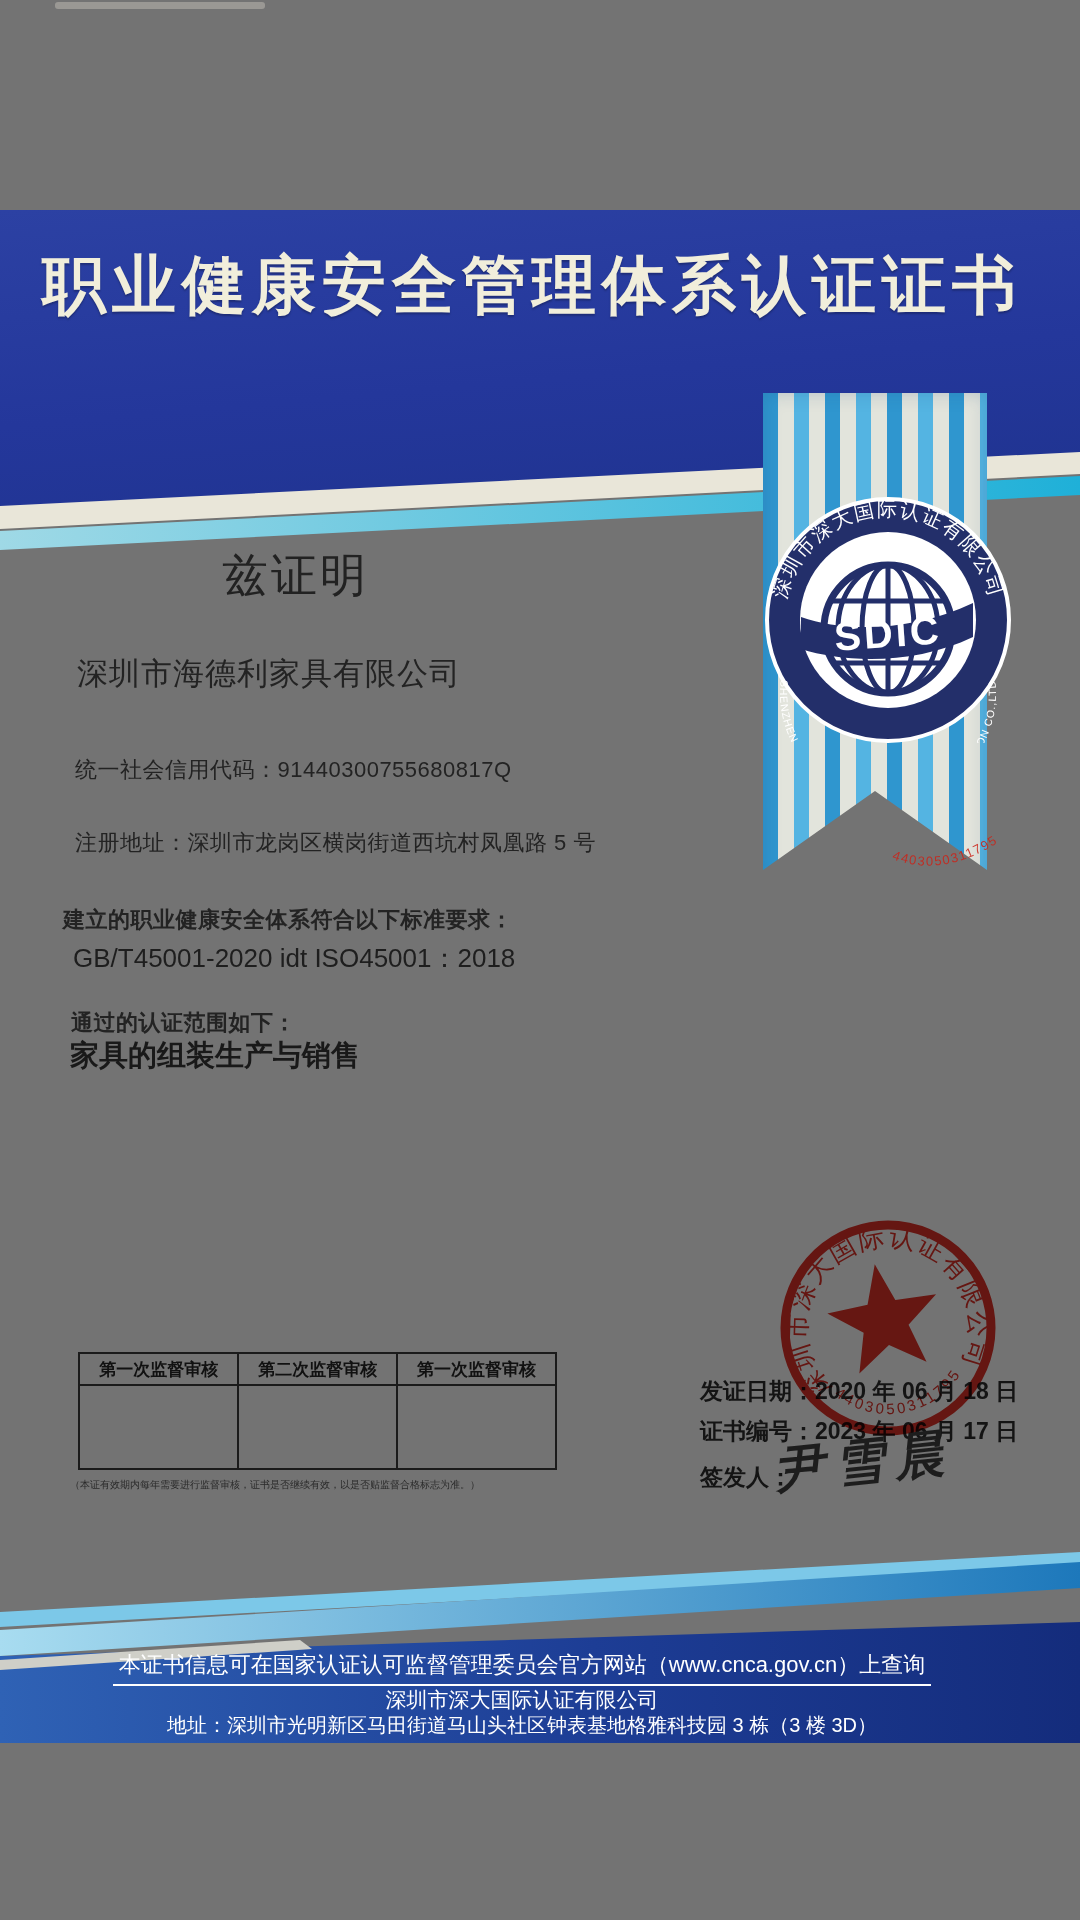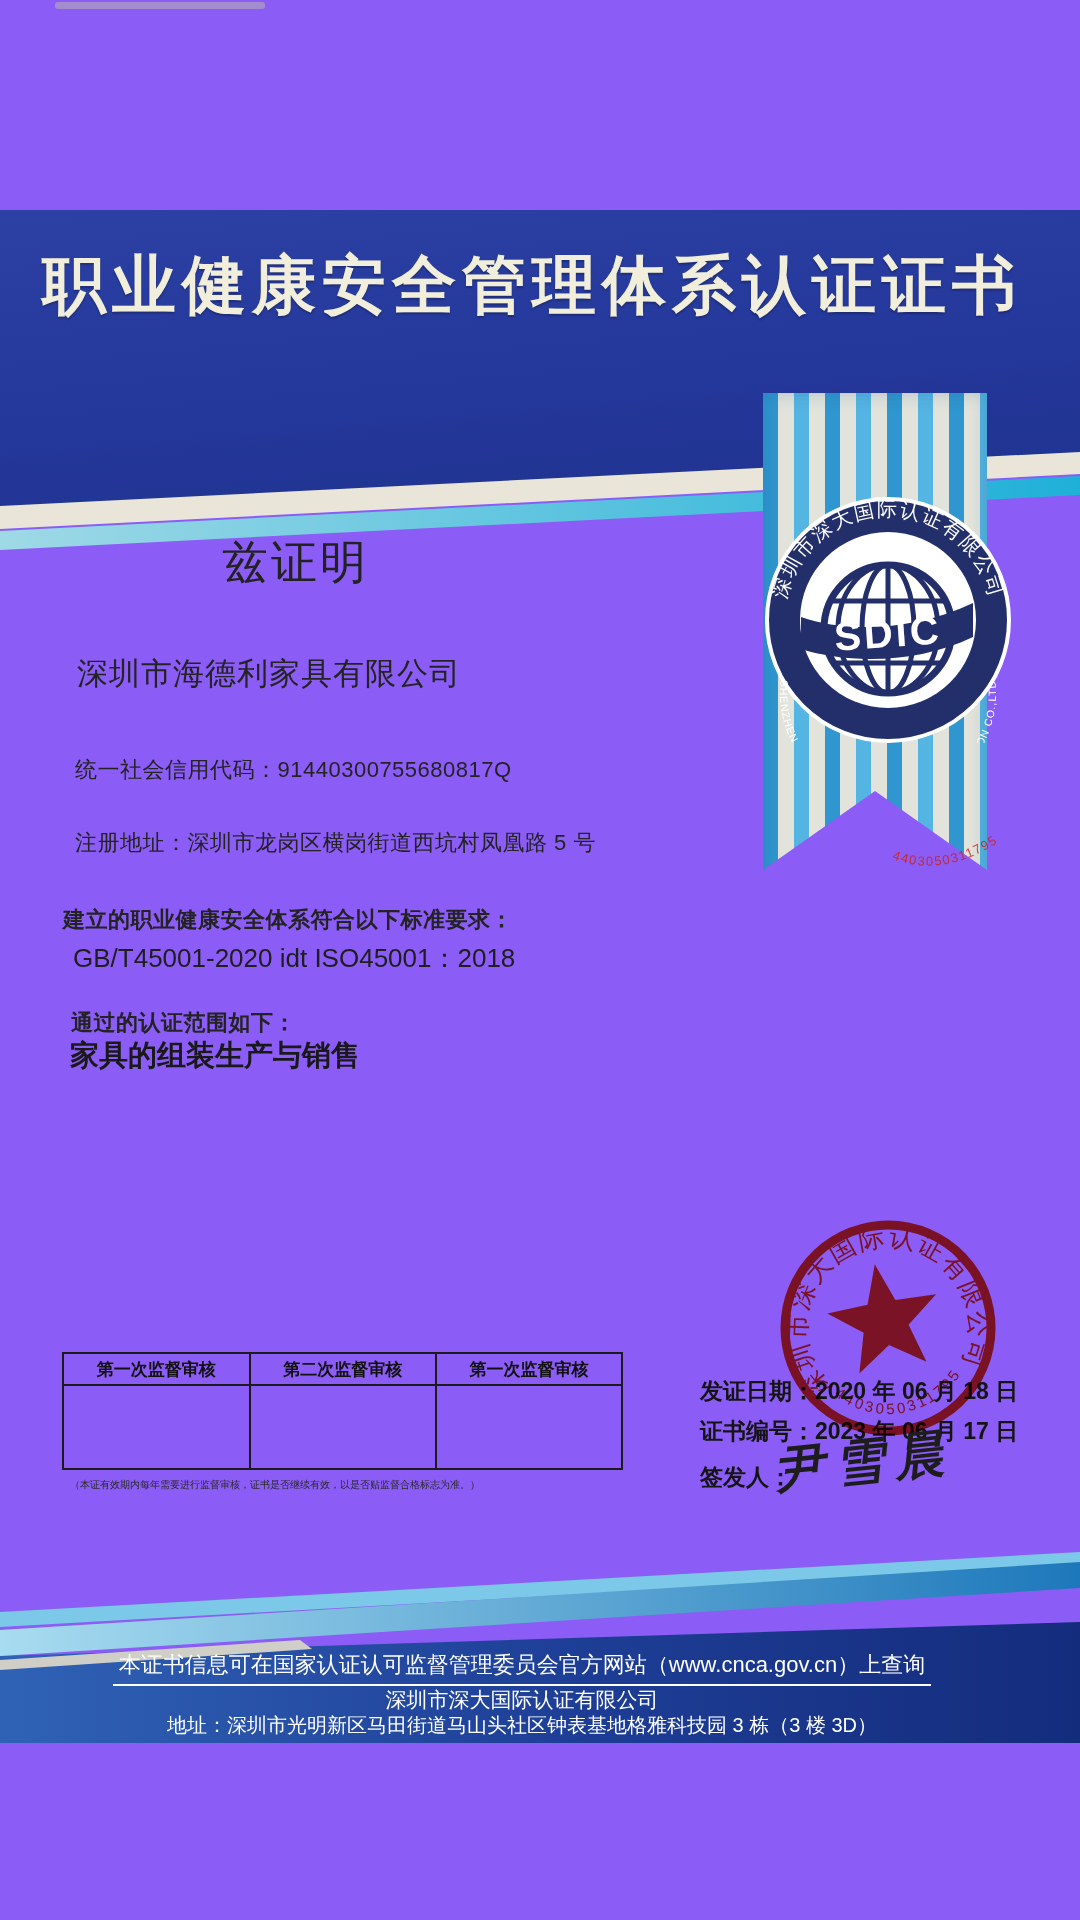--- a/index.html
+++ b/index.html
@@ -1,18 +1,18 @@
 <!DOCTYPE html>
 <html><head>
 <meta charset="utf-8">
 <style>
   html,body{margin:0;padding:0;background:#e8e8e8;}
   .page{
     position:relative;width:1080px;height:1920px;margin:0 auto;
-    background:#8b5cf6;overflow:hidden;
+    background:#737373;overflow:hidden;
     font-family:"Liberation Sans","DejaVu Sans",sans-serif;color:#1c1c1c;
   }
   .abs{position:absolute;}
   
   .scan-smudge{left:55px;top:2px;width:210px;height:7px;background:#b9b6ae;opacity:.55;border-radius:3px;}
   .header-band{
     left:0;top:210px;width:1080px;height:300px;
     background:linear-gradient(175deg,#2c41a3 0%,#24379b 55%,#1f338f 100%);
     clip-path:polygon(0 0,1080px 0,1080px 245px,0 298px);
     z-index:1;
@@ -33,31 +33,31 @@
     left:763px;top:393px;width:224px;height:487px;z-index:3;
     background:repeating-linear-gradient(90deg,
       #2f96cf 0 15px,#e2e4dc 15px 31px,#54b4e2 31px 46px,#e2e4dc 46px 62px);
     clip-path:polygon(0 0,224px 0,224px 477px,112px 398px,0 477px);
     box-shadow:inset 0 0 18px rgba(30,80,130,.25);
   }
   .sdic-badge{left:765px;top:497px;z-index:4;}
   .badge-serial{left:885px;top:835px;z-index:4;opacity:.85;}
   
   .btxt{z-index:3;white-space:nowrap;}
-  .statement{left:222px;top:532px;font-size:46px;font-weight:500;letter-spacing:3px;color:#222;}
+  .statement{left:222px;top:545px;font-size:46px;font-weight:500;letter-spacing:3px;color:#222;}
   .company{left:77px;top:653px;font-size:31px;font-weight:500;letter-spacing:1px;color:#232323;font-family:Liberation Mono, monospace;}
   .line22{font-size:22px;color:#232323;letter-spacing:.5px;}
   .credit{left:75px;top:755px;}
   .addr{left:75px;top:828px;}
   .std-intro{left:63px;top:905px;font-weight:600;}
   .std-line{left:73px;top:941px;font-size:26px;color:#1e1e1e;}
   .scope-intro{left:71px;top:1008px;font-weight:600;}
   .scope-line{left:70px;top:1036px;font-size:29px;font-weight:600;color:#191919;}
   
-  .audit{left:62px;top:1352px;width:561px;border-collapse:collapse;z-index:3;position:absolute;}
+  .audit{left:78px;top:1352px;width:479px;border-collapse:collapse;z-index:3;position:absolute;}
   .audit td{border:2px solid #1b1b1b;}
   .audit .hd{height:28px;font-size:17px;font-weight:700;text-align:center;color:#111;}
   .audit .bd{height:80px;}
   .audit-note{left:70px;top:1478px;width:561px;text-align:left;font-size:10px;color:#2a2a2a;z-index:3;}
   
   .issue-row{z-index:3;font-size:23px;font-weight:600;color:#141414;white-space:nowrap;}
   .issue1{left:700px;top:1376px;}
   .issue2{left:700px;top:1416px;}
   .issue3{left:700px;top:1462px;}
   .signature{

